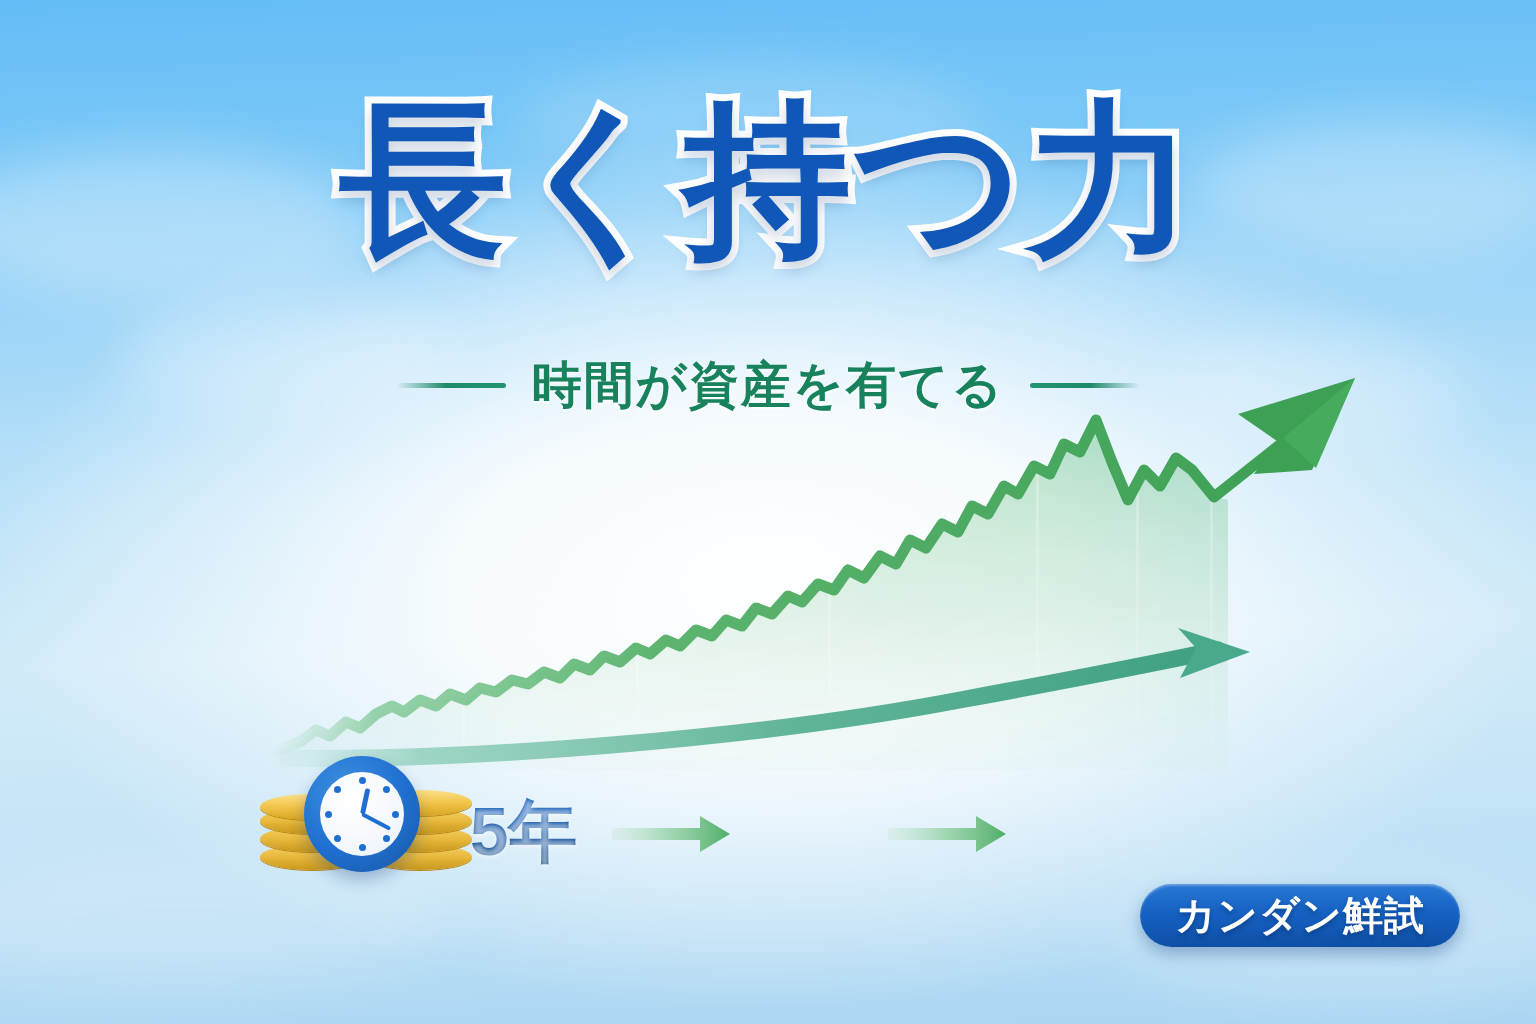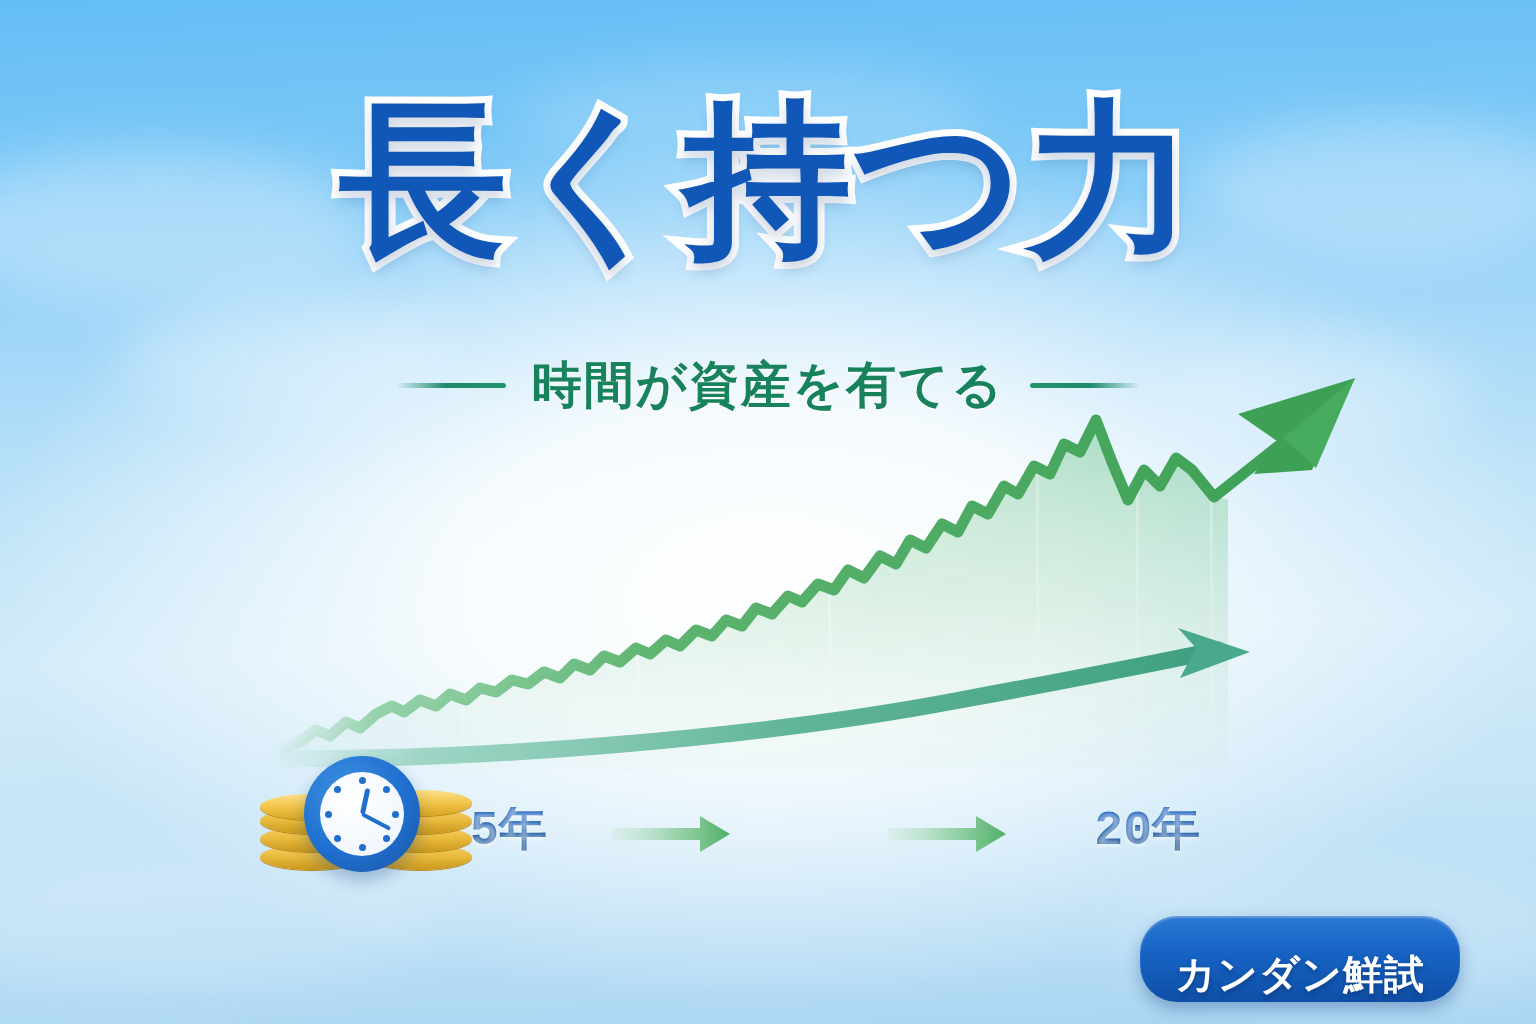--- a/index.html
+++ b/index.html
@@ -87,36 +87,36 @@
   }
   .tick{position:absolute;width:7px;height:7px;border-radius:50%;background:#1f6fd0;}
   .hand{position:absolute;background:#1f6fd0;border-radius:3px;transform-origin:bottom center;}
 
   
   #year-row{
     position:absolute;left:470px;top:786px;width:730px;height:90px;
     display:flex;align-items:center;justify-content:space-between;
   }
   .year{
-    font-family:Liberation Mono, monospace;
-    font-weight:700;font-size:48px;line-height:1;
+    font-family:Liberation Sans, sans-serif;
+    font-weight:700;font-size:69px;line-height:1;
     background:linear-gradient(180deg,#1b63c4 0%,#12539f 55%,#0c3f80 100%);
     -webkit-background-clip:text;background-clip:text;color:transparent;
     text-shadow:0 2px 4px rgba(255,255,255,0.55);
     white-space:nowrap;
   }
   .yeararrow{width:150px;height:46px;flex:0 0 auto;}
 
   
   #badge{
-    position:absolute;left:1140px;top:916px;width:320px;height:86px;
+    position:absolute;left:1140px;top:884px;width:320px;height:63px;
     border-radius:37px;
     background:linear-gradient(180deg,#2a78d4 0%,#1663c4 42%,#0f4fa6 100%);
     box-shadow:0 7px 16px rgba(15,60,130,0.34), inset 0 2px 2px rgba(255,255,255,0.28);
-    display:flex;align-items:flex-end;justify-content:center;
+    display:flex;align-items:center;justify-content:center;
   }
   #badge-label{
     font-family:"DejaVu Sans","Liberation Sans",sans-serif;
     font-weight:700;font-size:40px;letter-spacing:1px;color:#ffffff;
     text-shadow:0 3px 5px rgba(8,40,90,0.45);
     white-space:nowrap;
   }
 </style>
 </head>
 <body>
@@ -247,20 +247,19 @@
         <div class="hand" style="left:40px;top:16px;width:5px;height:26px;transform:rotate(12deg);"></div>
         <div class="hand" style="left:40px;top:10px;width:4px;height:32px;transform:rotate(118deg);"></div>
       </div>
     </div>
   </div>
 
   <div id="year-row">
     <span class="year">5年</span>
     <span class="yeararrow"></span>
     <span class="yeararrow"></span>
-    <span class="year">20年</span>
   </div>
 
   <div id="badge">
     <span id="badge-label">カンダン鮮試</span>
   </div>
 
 </div>
 
 </body></html>

